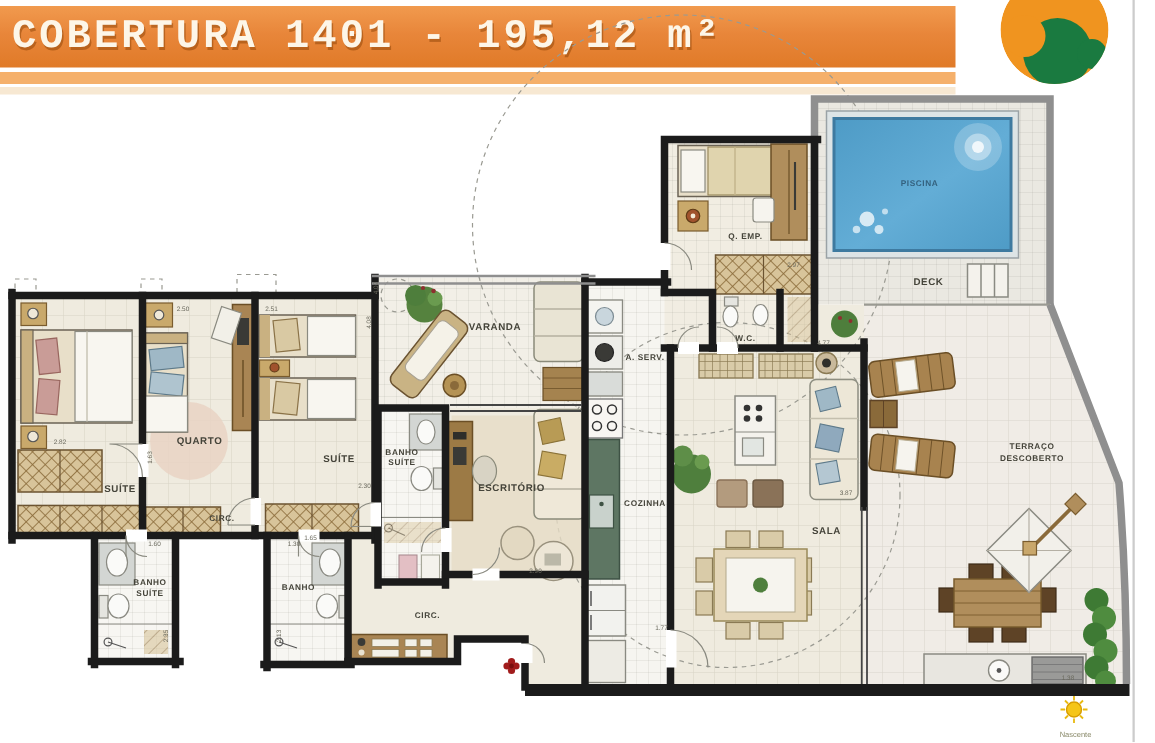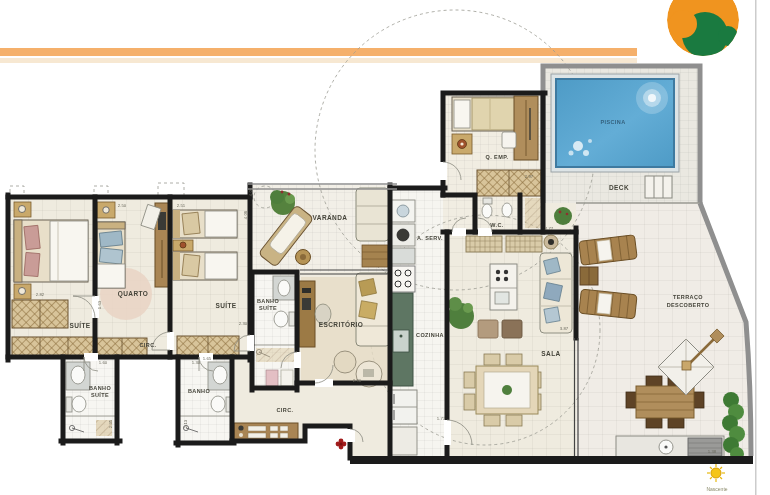--- a/index.html
+++ b/index.html
@@ -19,20 +19,23 @@
   .rlabel.sm{font-size:5.5px;}
   .rlabel.pool{fill:#34617e;}
   .dim{font-family:"Liberation Sans",sans-serif;font-size:4.3px;fill:#6b6a5e;text-anchor:middle;}
   .nasc{font-family:"Liberation Sans",sans-serif;font-size:5px;fill:#8a8a6a;text-anchor:middle;}
 </style>
 </head>
 <body>
 
 <div class="stage">
 
+  <div class="banner">
+    <h1>COBERTURA 1401 - 195,12 m²</h1>
+  </div>
   <div class="banner-strip"></div>
   <div class="banner-strip2"></div>
 
   <svg width="770" height="495" viewBox="0 0 770 495">
     <defs>
       <pattern id="tile" width="14" height="14" patternUnits="userSpaceOnUse">
         <path d="M14 0H0V14" fill="none" stroke="rgba(120,115,95,.20)" stroke-width="0.7"></path>
       </pattern>
       <pattern id="tileSm" width="8" height="8" patternUnits="userSpaceOnUse">
         <path d="M8 0H0V8" fill="none" stroke="rgba(110,110,100,.22)" stroke-width="0.6"></path>

